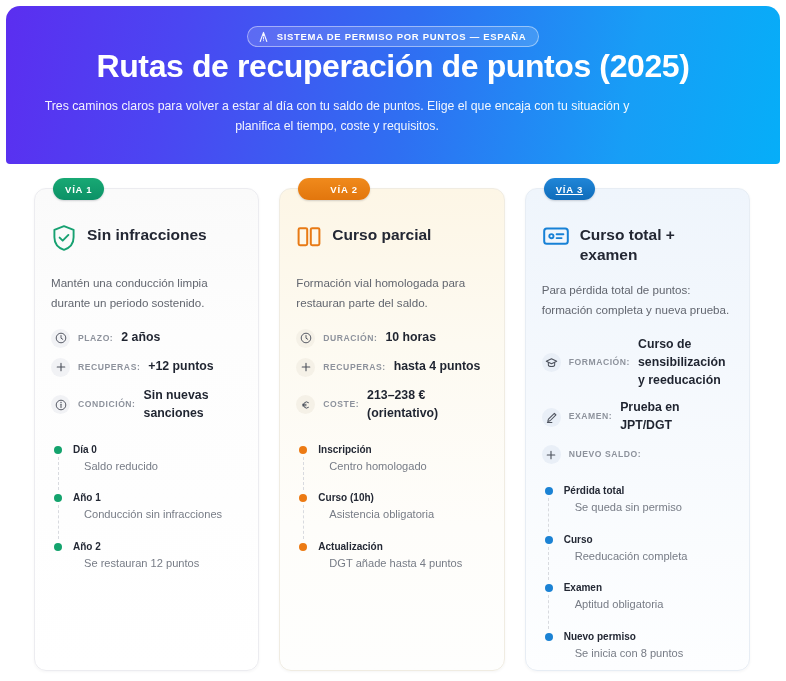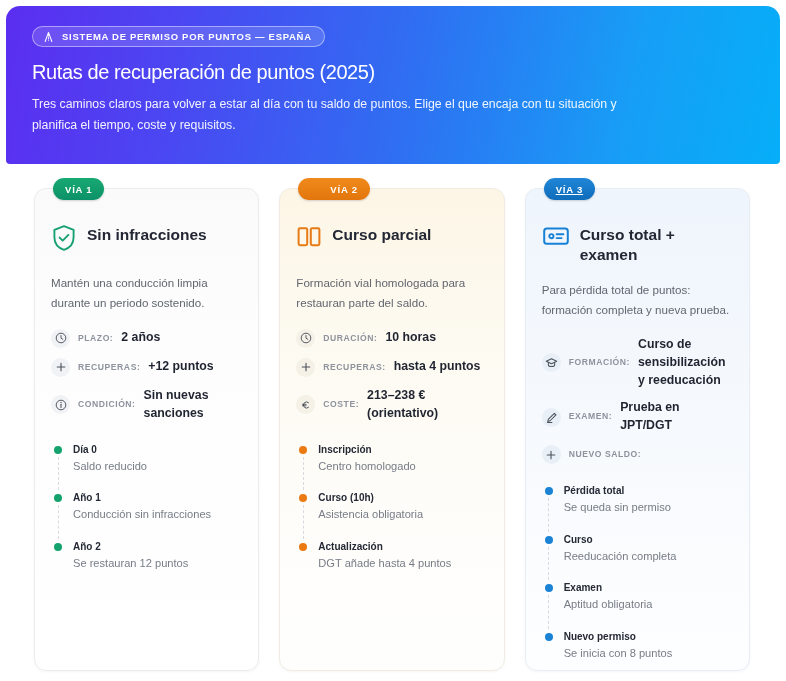--- a/index.html
+++ b/index.html
@@ -13,38 +13,39 @@
 
   
   .hero {
     position: relative;
     margin: 6px 6px 0 6px;
     height: 158px;
     border-radius: 14px 14px 4px 4px;
     background: linear-gradient(100deg, #5b2ef0 0%, #4b46f2 22%, #2f6ff2 52%, #179ef6 80%, #06aef8 100%);
     padding: 20px 26px 0 26px;
     overflow: hidden;
+    text-align: center;
   }
   .hero-eyebrow {
     display: inline-flex; align-items: center; gap: 7px;
     height: 21px; padding: 0 12px 0 9px;
     border: 1px solid rgba(255,255,255,.45);
     border-radius: 999px;
     background: rgba(255,255,255,.14);
   }
   .hero-eyebrow .label {
     color: #fff; font-size: 9.5px; font-weight: 700; letter-spacing: .7px;
     white-space: nowrap;
   }
   .road-icon { display:block; }
   .hero-title {
-    margin-top: 14px;
+    margin-top: 2px;
     color: #ffffff;
-    font-size: 20px;
-    font-weight: 400;
+    font-size: 32px;
+    font-weight: 700;
     letter-spacing: -0.4px;
     line-height: 1.12;
   }
   .hero-sub {
     margin-top: 11px;
     color: rgba(255,255,255,.93);
     font-size: 12.3px;
     line-height: 1.65;
     max-width: 610px;
   }
@@ -124,21 +125,21 @@
   }
   .tl-item::after {
     content: ""; position: absolute; left: 3.5px; top: 14px; bottom: 1px;
     width: 1px; border-left: 1px dashed #d8dadf;
   }
   .tl-item:last-child::after { display: none; }
   .v1 .tl-item::before { background: #14a36d; }
   .v2 .tl-item::before { background: #ec7a13; }
   .v3 .tl-item::before { background: #1b82d4; }
   .tl-t { font-size: 10px; font-weight: 700; color: #242935; line-height: 1.3; }
-  .tl-d { font-size: 11.1px; color: #777c86; margin-top: 3px; line-height: 1.4; }
+  .tl-d { font-size: 11.1px; color: #777c86; margin-top: 3px; line-height: 1.4; margin-left: 11px; }
 </style>
 </head>
 <body>
 
 <div id="root">
 
   <div class="hero">
     <div class="hero-eyebrow">
       <span>
         <svg class="road-icon" width="13" height="12" viewBox="0 0 13 12" fill="none">

